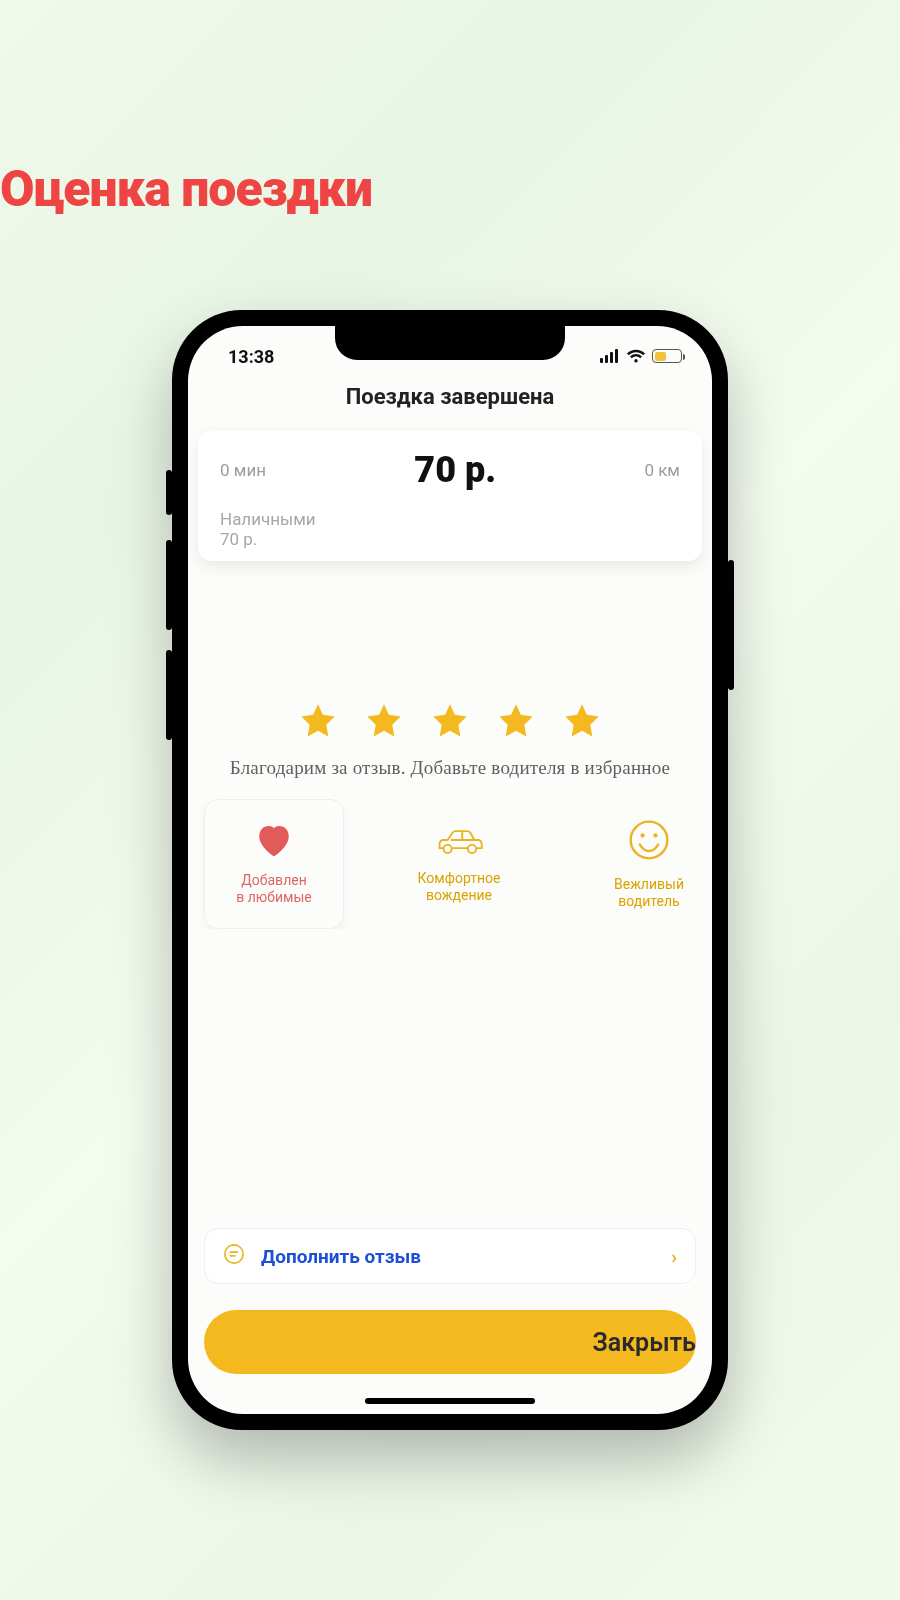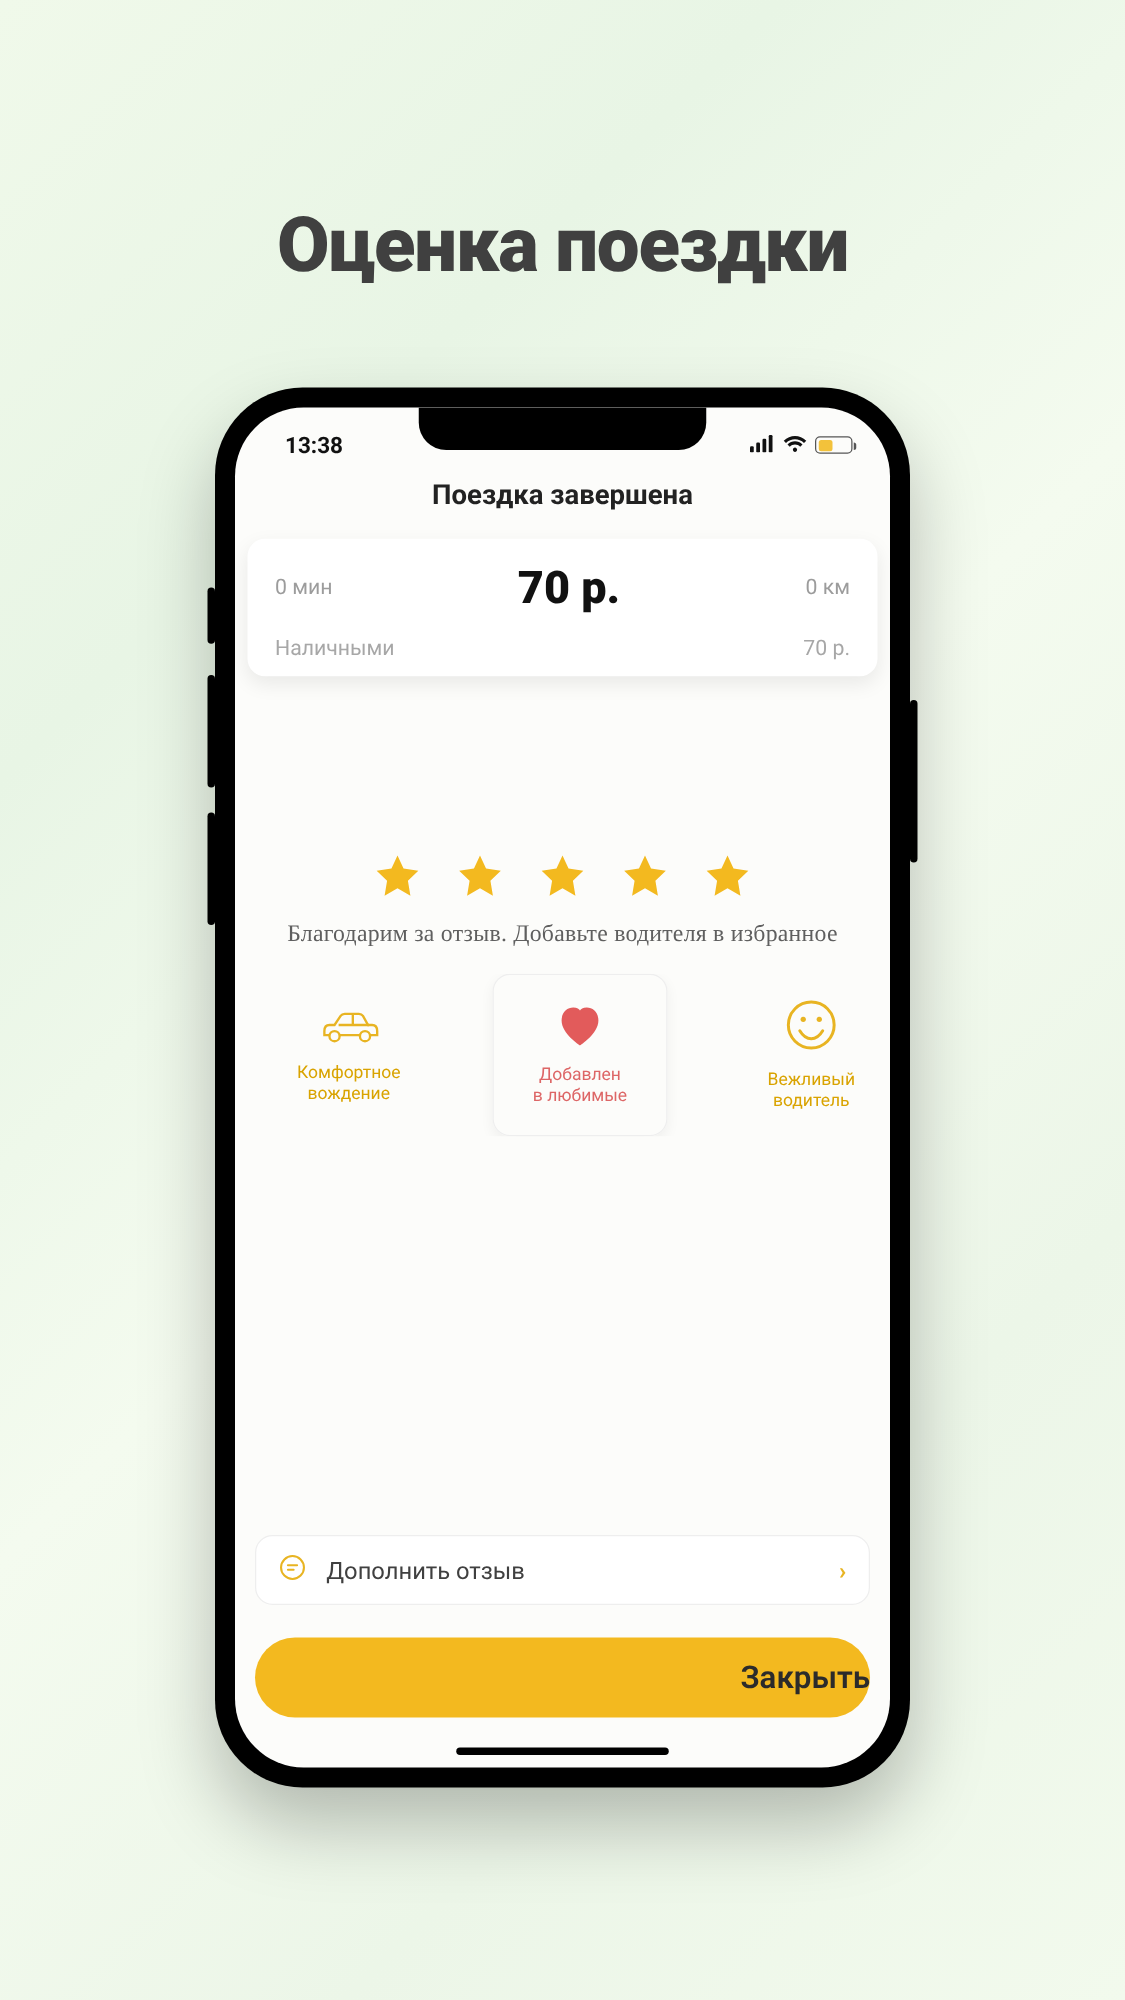--- a/index.html
+++ b/index.html
@@ -5,24 +5,23 @@
   * { box-sizing: border-box; margin: 0; padding: 0; }
   html, body { width: 900px; height: 1600px; }
   body {
     font-family: -apple-system, BlinkMacSystemFont, "Segoe UI", Roboto, Arial, sans-serif;
     background: linear-gradient(135deg, #f0f9ea 0%, #e8f5e5 25%, #f4fbef 50%, #ecf6e8 75%, #f2faed 100%);
     border-radius: 40px;
     overflow: hidden;
     position: relative;
   }
   .page-title {
-    text-align: center;
-    font-size: 61px;
+    font-size: 50px;
     font-weight: 900;
-    color: #404040;
+    color: #ef4444;
     margin-top: 160px;
     letter-spacing: -1px;
   }
 
   
   .phone {
     position: absolute;
     left: 50%;
     transform: translateX(-50%);
     top: 310px;
@@ -120,20 +119,21 @@
     font-size: 36px;
     font-weight: 900;
     color: #111;
   }
   .summary-row2 {
     display: flex;
     justify-content: space-between;
     margin-top: 18px;
     color: #a7a7a7;
     font-size: 17px;
+    flex-direction: column;
   }
 
   
   .rating-area { margin-top: 140px; text-align: center; padding: 0 10px; }
   .stars {
     display: flex;
     justify-content: center;
     gap: 26px;
   }
   .star-icon { width: 40px; height: 40px; fill: #f3b91f; }
@@ -187,21 +187,21 @@
     border: 1px solid #eee;
     border-radius: 14px;
     display: flex;
     align-items: center;
     padding: 0 18px;
     gap: 16px;
     color: #9a9a9a;
     font-size: 19px;
     background: #fff;
   }
-  .feedback .label { flex: 1; color:#404040; font-weight: 400; }
+  .feedback .label { flex: 1; color:#1d4ed8; font-weight: 700; }
 
   
   .close-btn {
     margin: 0 16px 40px 16px;
     height: 64px;
     background: #f3b91f;
     border-radius: 32px;
     display: flex;
     align-items: center;
     justify-content: flex-end;
@@ -286,47 +286,47 @@
         <svg class="star-icon" viewBox="0 0 24 24">
             <path d="M12 2l2.9 6.3L22 9.3l-5 4.9 1.2 7.1L12 17.8 5.8 21.3 7 14.2 2 9.3l7.1-1z"></path>
           </svg>
         <svg class="star-icon" viewBox="0 0 24 24">
             <path d="M12 2l2.9 6.3L22 9.3l-5 4.9 1.2 7.1L12 17.8 5.8 21.3 7 14.2 2 9.3l7.1-1z"></path>
           </svg>
       </div>
       <div class="thanks">Благодарим за отзыв. Добавьте водителя в избранное</div>
 
       <div class="options">
+        <div class="opt card">
+          <span>
+            <svg width="40" height="36" viewBox="0 0 24 22">
+                <path fill="#e25b5b" d="M12 21s-9-5.7-9-12.2C3 5 5.6 2.5 8.7 2.5c1.9 0 3 .9 3.3 1.4.3-.5 1.4-1.4 3.3-1.4C18.4 2.5 21 5 21 8.8 21 15.3 12 21 12 21z"></path>
+              </svg>
+          </span>
+          <div class="cap">
+            <span>Добавлен</span><br>
+            <span>в любимые</span>
+          </div>
+        </div>
+
         <div class="opt">
           <span>
             <svg width="52" height="32" viewBox="0 0 64 36" fill="none" stroke="#e8b422" stroke-width="2.3">
               <path d="M8 24c0-4 2-6 5-6h5l6-9c1-1.5 2.5-2 4-2h14c1.5 0 3 .5 4 2l5 9h4c3 0 5 2 5 6v4H8v-4z"></path>
               <path d="M22 18h30M36 18V7"></path>
               <circle cx="18" cy="29" r="5" fill="#fcfcfa"></circle>
               <circle cx="48" cy="29" r="5" fill="#fcfcfa"></circle>
             </svg>
           </span>
           <div class="cap">
             <span>Комфортное</span><br>
             <span>вождение</span>
           </div>
         </div>
 
-        <div class="opt card">
-          <span>
-            <svg width="40" height="36" viewBox="0 0 24 22">
-                <path fill="#e25b5b" d="M12 21s-9-5.7-9-12.2C3 5 5.6 2.5 8.7 2.5c1.9 0 3 .9 3.3 1.4.3-.5 1.4-1.4 3.3-1.4C18.4 2.5 21 5 21 8.8 21 15.3 12 21 12 21z"></path>
-              </svg>
-          </span>
-          <div class="cap">
-            <span>Добавлен</span><br>
-            <span>в любимые</span>
-          </div>
-        </div>
-
         <div class="opt">
           <span>
             <svg width="44" height="44" viewBox="0 0 48 48" fill="none" stroke="#e8b422" stroke-width="2.6">
               <circle cx="24" cy="24" r="20"></circle>
               <circle cx="17" cy="19" r="2.3" fill="#e8b422" stroke="none"></circle>
               <circle cx="31" cy="19" r="2.3" fill="#e8b422" stroke="none"></circle>
               <path d="M14 29c3 5 7 7 10 7s7-2 10-7" stroke-linecap="round"></path>
             </svg>
           </span>
           <div class="cap">

